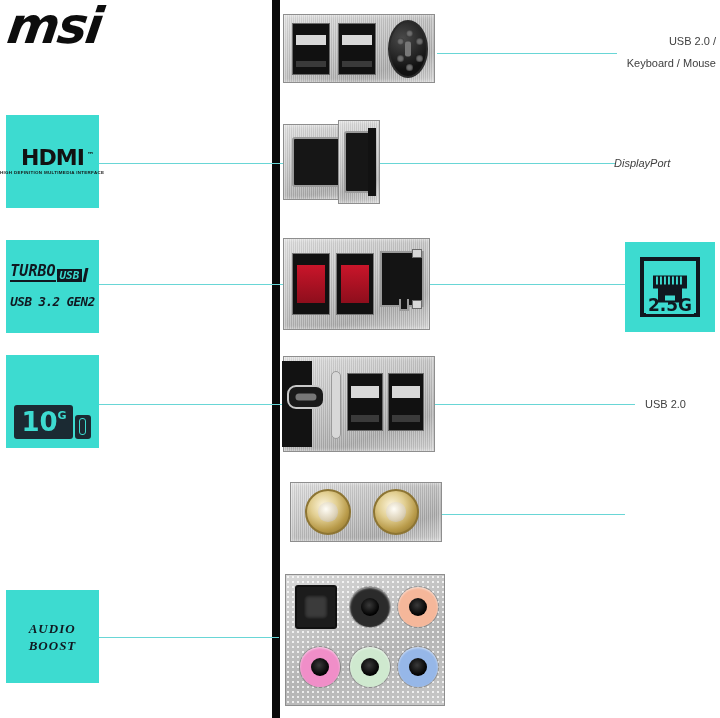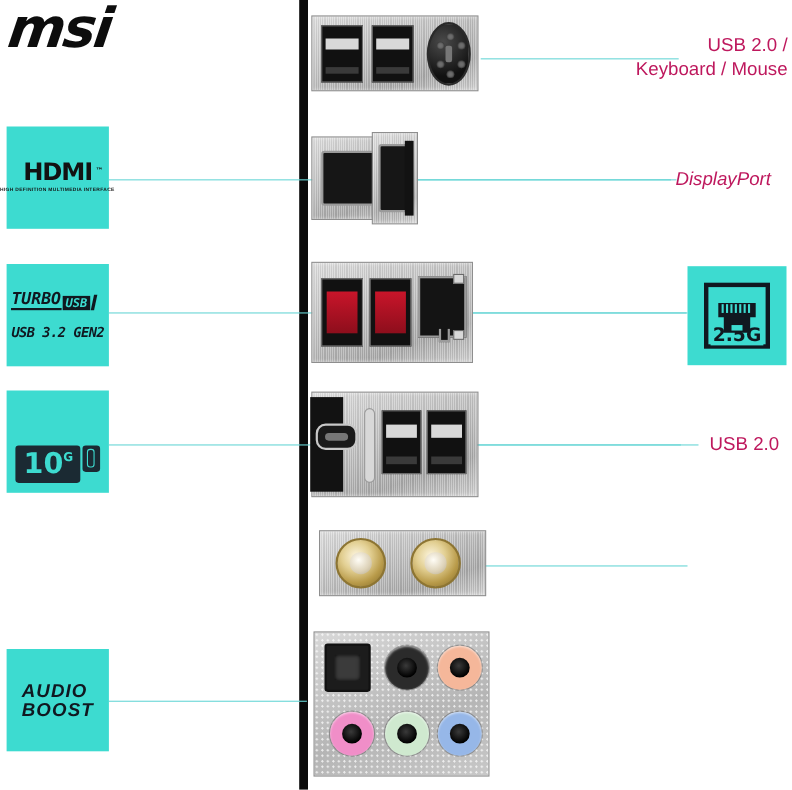--- a/index.html
+++ b/index.html
@@ -80,41 +80,41 @@
   .turbo-tick{
     width:3px;height:14px;background:#101820;margin-left:2px;
     transform:skewX(-12deg);
   }
   .turbo-sub{
     font-family:"DejaVu Sans Mono",monospace;font-weight:bold;font-style:italic;
     font-size:12.5px;color:#101820;margin-top:12px;letter-spacing:-.5px;
   }
 
   
-  .tenG-wrap{display:flex;align-items:flex-start;margin-top:40px;}
+  .tenG-wrap{display:flex;align-items:flex-end;margin-top:40px;}
   .tenG-box{
     background:#1b2a33;color:#3ddbd0;
     font-family:"DejaVu Sans",sans-serif;font-weight:bold;font-size:26px;
     line-height:26px;padding:4px 6px 4px 7px;border-radius:3px;
     display:flex;align-items:flex-start;
   }
   .tenG-box .sup{font-size:11px;line-height:11px;margin-top:1px;}
   .tenG-c{
     width:16px;height:24px;background:#1b2a33;border-radius:3px;
     margin-left:2px;display:flex;align-items:center;justify-content:center;
   }
   .tenG-c i{
     display:block;width:5px;height:15px;border:1.5px solid #3ddbd0;
     border-radius:3px;
   }
 
   
   .ab-wrap{
-    font-family:Liberation Sans, sans-serif;font-weight:bold;font-style:italic;
-    color:#101820;font-size:17px;line-height:17px;letter-spacing:1px;
+    font-family:Liberation Serif, serif;font-weight:bold;font-style:italic;
+    color:#101820;font-size:13px;line-height:17px;letter-spacing:1px;
     text-align:left;
   }
 
   
   .lan-frame{
     width:60px;height:60px;border:4px solid #101820;
     position:relative;box-sizing:border-box;
   }
   .lan-num{
     position:absolute;top:-9px;left:50%;transform:translateX(-50%);
@@ -127,21 +127,21 @@
     width:40px;height:31px;
   }
 
   
   .wifi-svg{width:72px;height:72px;display:block;}
 
   
   .rlabel{
     position:absolute;
     font-family:"Liberation Sans",sans-serif;
-    font-size:17px;color:#be185d;line-height:22px;
+    font-size:11px;color:#404040;line-height:22px;
     text-align:right;
   }
 
   
   .shield{
     position:absolute;
     background:linear-gradient(160deg,#e2e2e2 0%,#c9c9c9 40%,#b4b4b4 70%,#d2d2d2 100%);
     border:1px solid #8e8e8e;
     box-sizing:border-box;
     box-shadow:inset 0 0 4px rgba(255,255,255,.6);

